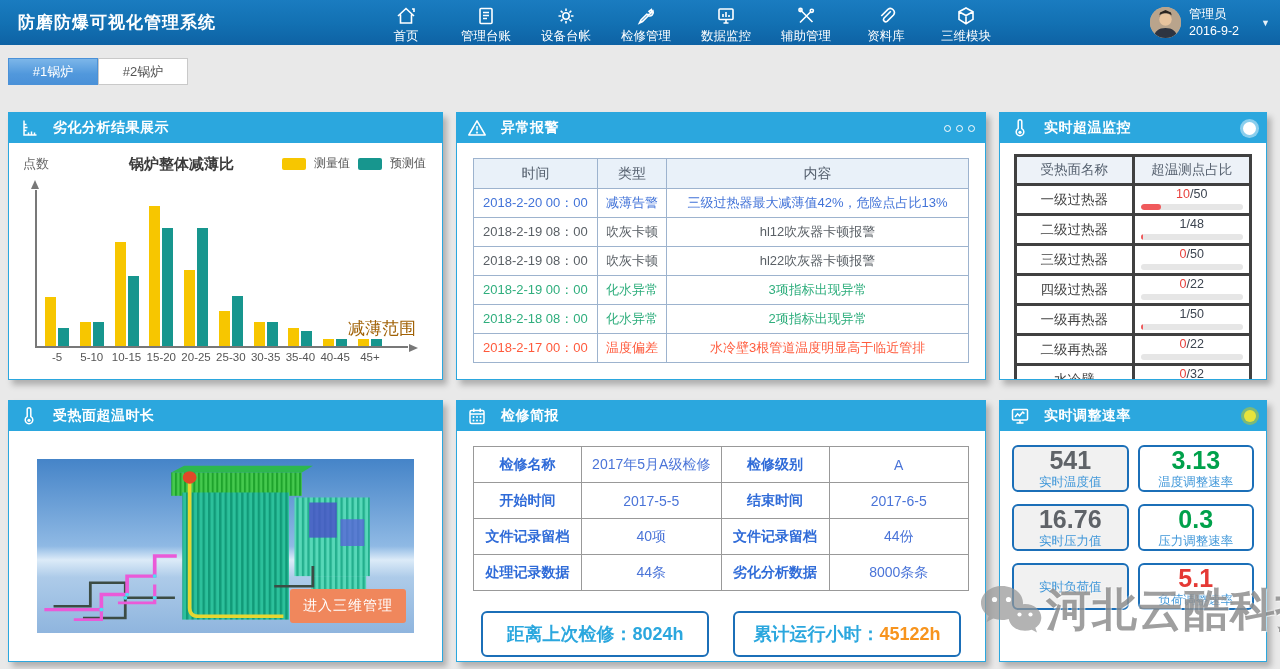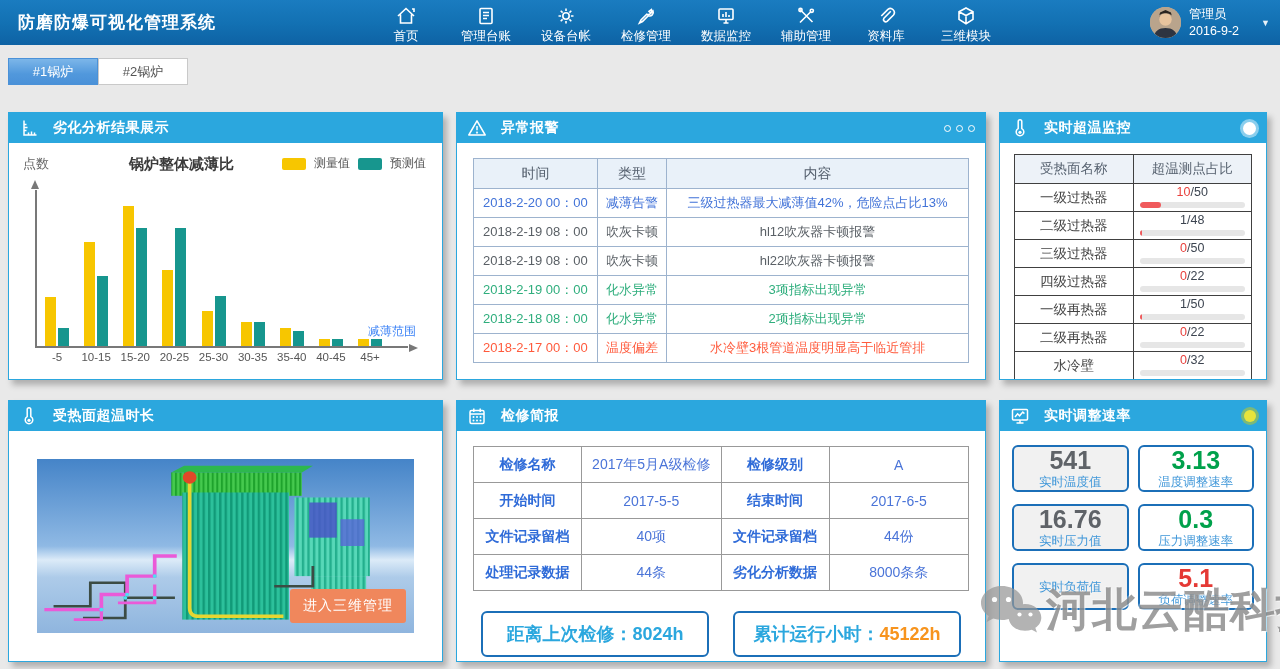--- a/index.html
+++ b/index.html
@@ -56,21 +56,21 @@
   .sw-measured { background:#f7c600; }
   .sw-predicted { background:#17968e; }
   .chart-plot { position:relative; height:158px; margin:16px 34px 0 26px;
     border-left:2px solid #787878; border-bottom:2px solid #787878; }
   .arrow-up { position:absolute; top:-10px; left:-6px; width:0; height:0;
     border-left:4.5px solid transparent; border-right:4.5px solid transparent;
     border-bottom:9px solid #787878; }
   .arrow-right { position:absolute; right:-10px; bottom:-6px; width:0; height:0;
     border-top:4.5px solid transparent; border-bottom:4.5px solid transparent;
     border-left:9px solid #787878; }
-  .x-axis-title { position:absolute; right:-8px; bottom:6px; font-size:12px; color:#3b82f6; }
+  .x-axis-title { position:absolute; right:-8px; bottom:6px; font-size:17px; color:#a16207; }
   .bar-groups { position:absolute; left:8px; right:26px; bottom:0; top:0;
     display:flex; align-items:flex-end; justify-content:space-between; }
   .bar-group { position:relative; height:100%; display:flex; align-items:flex-end; }
   .bars { display:flex; align-items:flex-end; gap:2px; }
   .bar { width:11px; }
   .bar-measured { background:#f7c600; }
   .bar-predicted { background:#17968e; }
   .bar-label { position:absolute; top:100%; left:50%; transform:translateX(-50%);
     padding-top:5px; font-size:11.5px; color:#555; white-space:nowrap; }
 
@@ -82,21 +82,21 @@
   .alarm-table th { background:#e9f1f9; color:#55606e; font-weight:normal; font-size:14px; height:30px; }
   .alarm-table td { height:29px; background:#fff; }
   .col-time { width:25%; } .col-type { width:14%; } .col-content { width:61%; }
   tr.r-blue td { color:#4273d8; }
   tr.r-gray td { color:#5a6066; }
   tr.r-green td { color:#2fae7d; }
   tr.r-red td { color:#ff5a3c;margin-top:44px; }
 
   
   .ot-table { width:calc(100% - 28px); margin:11px 14px 0 14px; table-layout:fixed; }
-  .ot-table th, .ot-table td { border:1px solid #404040; text-align:center; }
+  .ot-table th, .ot-table td { border:3px solid #404040; text-align:center; }
   .ot-table th { background:#edf2f8; color:#55606e; font-weight:normal; font-size:13.5px; height:29px; }
   .ot-name { font-size:13.5px; color:#444; height:27px; width:138px; }
   .ot-val { width:98px; padding:2px 6px 3px 6px; }
   .ot-num-line { font-size:12.5px; color:#3c4450; line-height:13px; }
   .ot-num-red { color:#e8403c; }
   .ot-num-dark { color:#3c4450; }
   .ot-track { margin-top:3px; height:6px; border-radius:3px; background:#e6e6e6; overflow:hidden; }
   .ot-fill { height:100%; background:#f05a5c; border-radius:3px; width:0; }
 
   
@@ -259,20 +259,27 @@
         <span class="arrow-up"></span>
         <span class="arrow-right"></span>
         <span class="x-axis-title">减薄范围</span>
         <div class="bar-groups">
             <div class="bar-group">
               <div class="bars">
                 <div class="bar bar-measured" style="height: 49px;"></div>
                 <div class="bar bar-predicted" style="height: 18.2px;"></div>
               </div>
               <div class="bar-label">-5</div>
+            </div>
+            <div class="bar-group">
+              <div class="bars">
+                <div class="bar bar-measured" style="height: 23.8px;"></div>
+                <div class="bar bar-predicted" style="height: 23.8px;"></div>
+              </div>
+              <div class="bar-label">5-10</div>
             </div>
             <div class="bar-group">
               <div class="bars">
                 <div class="bar bar-measured" style="height: 103.6px;"></div>
                 <div class="bar bar-predicted" style="height: 70px;"></div>
               </div>
               <div class="bar-label">10-15</div>
             </div>
             <div class="bar-group">
               <div class="bars">

